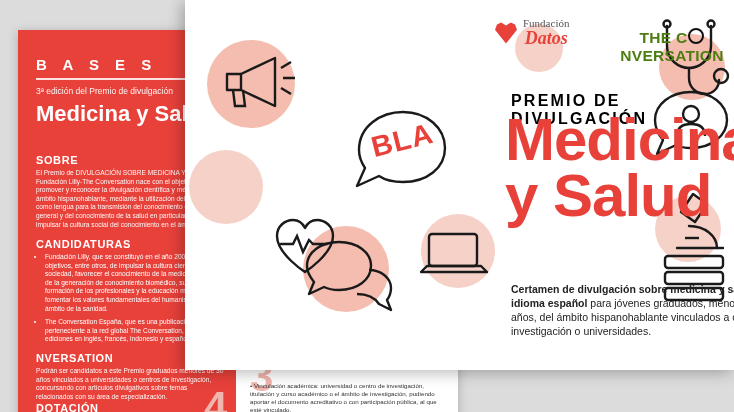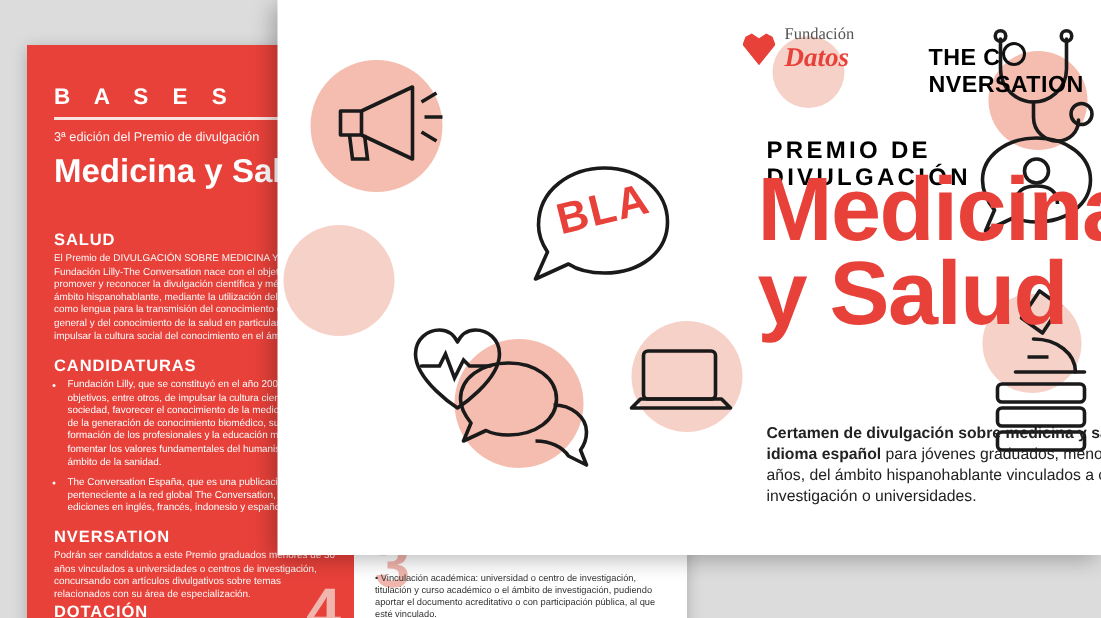--- a/index.html
+++ b/index.html
@@ -76,28 +76,28 @@
   .b3{left:118px;top:226px;width:86px;height:86px;background:#f3b9ab;}
   .b4{left:236px;top:214px;width:74px;height:74px;background:#f6cfc5;}
   .b5{left:474px;top:34px;width:66px;height:66px;background:#f3b9ab;}
   .b6{left:470px;top:196px;width:66px;height:66px;background:#f6cfc5;}
   .b7{left:330px;top:24px;width:48px;height:48px;background:#f6cfc5;}
 
   .ico{position:absolute;}
   .ico svg{display:block;}
 
   
-  .logos{position:absolute;left:310px;top:18px;width:230px;height:46px;}
+  .logos{position:absolute;left:310px;top:18px;width:230px;height:46px;text-align:center;}
   .lilly-wrap{position:absolute;left:0;top:0;display:flex;align-items:center;gap:6px;}
   .lilly-heart{width:22px;height:22px;background:#e8413a;
     clip-path:polygon(50% 100%,0% 38%,9% 14%,28% 4%,50% 18%,72% 4%,91% 14%,100% 38%);}
   .lilly-txt{line-height:1;}
   .lilly-txt .l1{font-size:11px;color:#555;font-family:"Liberation Serif",serif;}
   .lilly-txt .l2{font-size:18px;color:#e8413a;font-family:"Liberation Serif",serif;font-style:italic;font-weight:bold;}
-  .tc-wrap{position:absolute;left:124px;top:10px;color:#000000;
+  .tc-wrap{position:absolute;left:124px;top:10px;color:#4d7c0f;
     font-size:15.5px;letter-spacing:.3px;font-weight:bold;}
   .tc-wrap .tc-o{display:inline-block;width:12px;height:12px;border:2.4px solid #111;border-radius:50%;
     vertical-align:-1px;margin:0 .5px;}
 
   .kicker{
     position:absolute;left:326px;top:92px;
     color:#000000;font-size:16px;font-weight:bold;letter-spacing:2.2px;
   }
   .title{
     position:absolute;left:320px;top:112px;width:290px;
@@ -122,21 +122,21 @@
 
   <div class="back-doc">
     <div class="back-red-panel"></div>
 
     <div class="bases-title">B A S E S</div>
     <div class="bases-rule"></div>
     <div class="back-sub">3ª edición del Premio de divulgación</div>
     <div class="back-h1">Medicina y Salud</div>
 
     <div class="sec" style="top:124px">
-      <div class="sec-h">SALUD</div>
+      <div class="sec-h">SOBRE</div>
       <p>El Premio de DIVULGACIÓN SOBRE MEDICINA Y SALUD Fundación Lilly-The Conversation nace con el objetivo de promover y reconocer la divulgación científica y médica en el ámbito hispanohablante, mediante la utilización del español como lengua para la transmisión del conocimiento científico en general y del conocimiento de la salud en particular, así como impulsar la cultura social del conocimiento en el ámbito hispano.</p>
     </div>
 
     <div class="sec" style="top:208px">
       <div class="sec-h">CANDIDATURAS</div>
       <ul>
         <li>Fundación Lilly, que se constituyó en el año 2002 con los objetivos, entre otros, de impulsar la cultura científica entre la sociedad, favorecer el conocimiento de la medicina a través de la generación de conocimiento biomédico, su difusión, la formación de los profesionales y la educación médica; y fomentar los valores fundamentales del humanismo en el ámbito de la sanidad.</li>
         <li>The Conversation España, que es una publicación divulgativa perteneciente a la red global The Conversation, con nueve ediciones en inglés, francés, indonesio y español.</li>
       </ul>
     </div>

